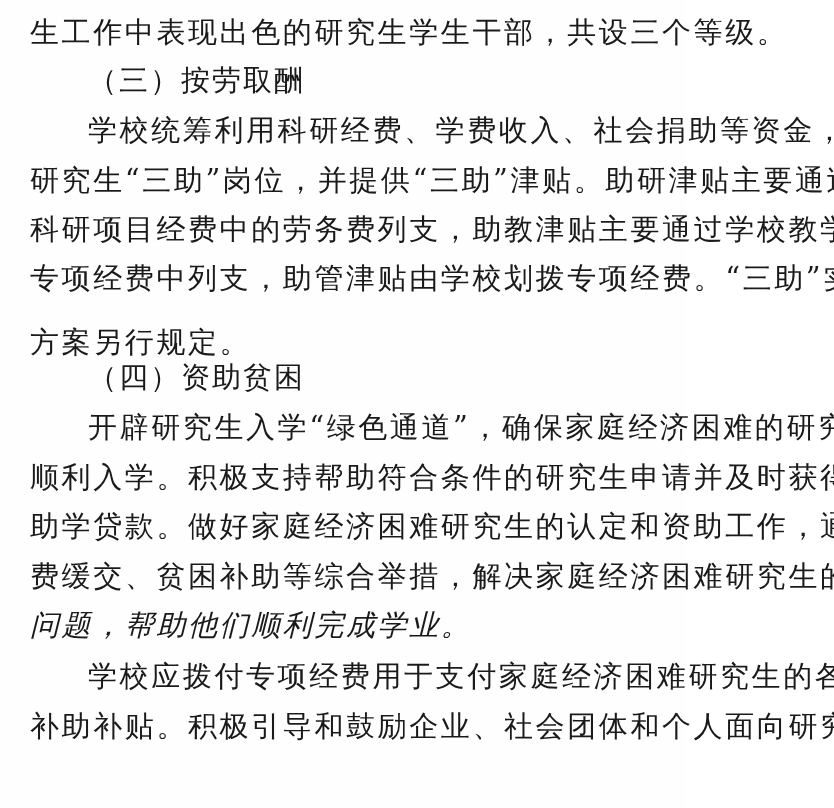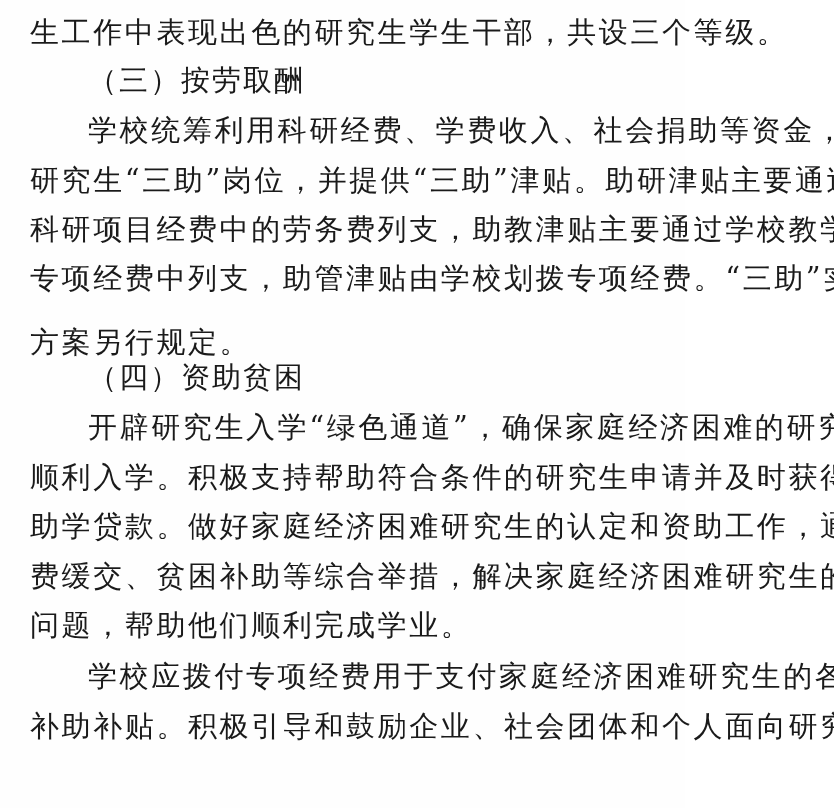--- a/index.html
+++ b/index.html
@@ -49,17 +49,17 @@
   <div class="line" style="top:209px;">科研项目经费中的劳务费列支，助教津贴主要通过学校教学管理</div>
   <div class="line" style="top:258px;">专项经费中列支，助管津贴由学校划拨专项经费。“三助”实施</div>
   <div class="line" style="top:314px;margin-top:8px;">方案另行规定。</div>
 
   <div class="line heading" style="top:357px;">（四）资助贫困</div>
 
   <div class="line indent" style="top:407px;">开辟研究生入学“绿色通道”，确保家庭经济困难的研究生</div>
   <div class="line" style="top:457px;">顺利入学。积极支持帮助符合条件的研究生申请并及时获得国家</div>
   <div class="line" style="top:506px;">助学贷款。做好家庭经济困难研究生的认定和资助工作，通过学</div>
   <div class="line" style="top:556px;">费缓交、贫困补助等综合举措，解决家庭经济困难研究生的实际</div>
-  <div class="line" style="top:605px;">问题，帮助他们顺利完成学业。</div>
+  <div class="line" style="top:605px;font-style:italic;">问题，帮助他们顺利完成学业。</div>
 
   <div class="line indent" style="top:656px;">学校应拨付专项经费用于支付家庭经济困难研究生的各项</div>
   <div class="line" style="top:706px;">补助补贴。积极引导和鼓励企业、社会团体和个人面向研究生设</div>
 </div>
 
 </body></html>

